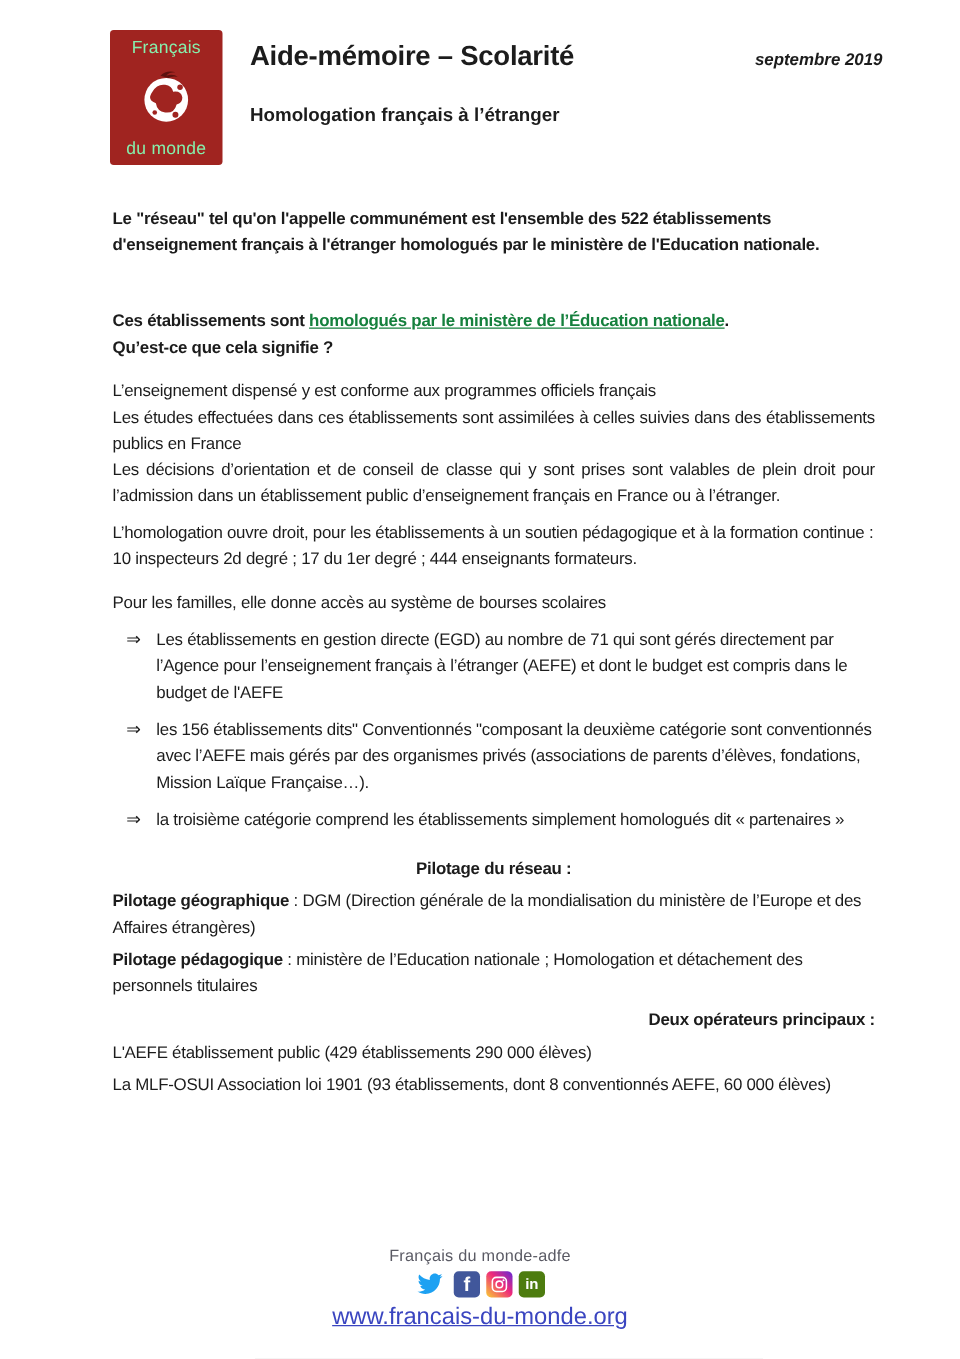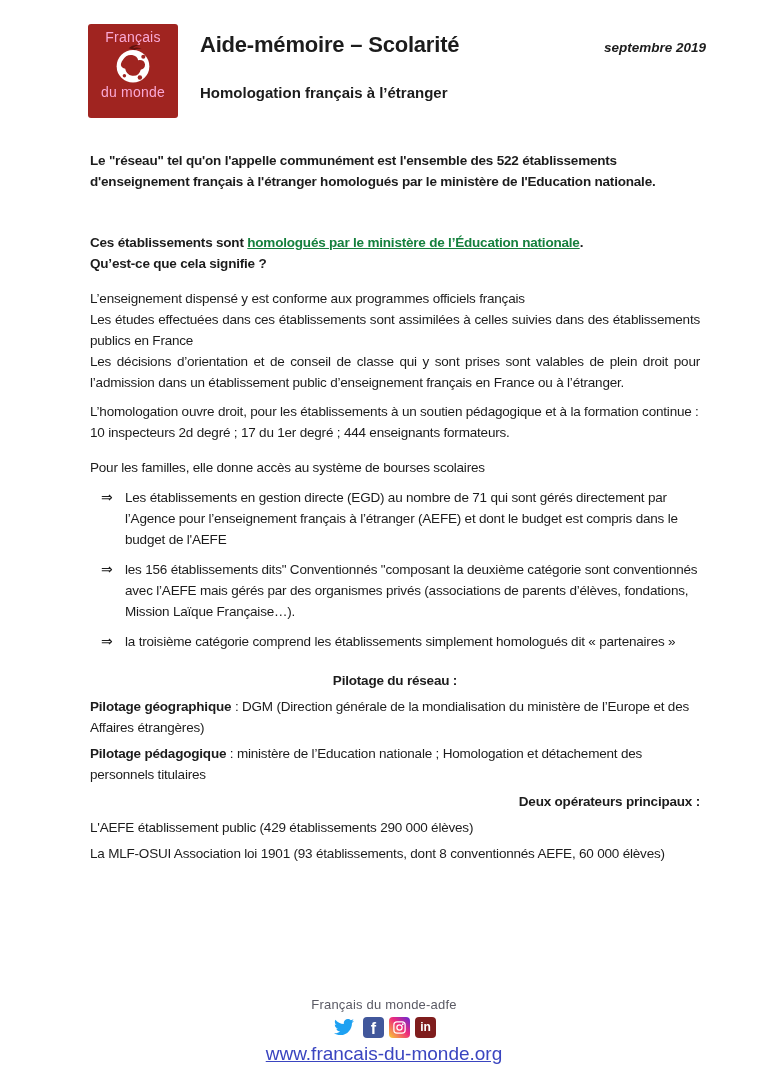--- a/index.html
+++ b/index.html
@@ -9,25 +9,25 @@
     width:768px; height:1087px;
     margin:0 auto;
     background:#ffffff;
     font-family:"Liberation Sans", sans-serif;
     color:#1c1c1c;
     overflow:hidden;
   }
   
   .header { display:flex; align-items:flex-start; padding:24px 62px 0 88px; gap:22px; }
   .logo {
-    width:90px; height:94px; flex:0 0 90px;
+    width:90px; height:108px; flex:0 0 90px;
     background:#a02420; border-radius:3px;
-    color:#f9a8d4; display:flex; flex-direction:column;
+    color:#86efac; display:flex; flex-direction:column;
     align-items:center; justify-content:space-between;
-    padding:5px 3px 18px 3px;
+    padding:5px 3px 6px 3px;
   }
   .logo-word { font-size:14px; letter-spacing:.2px; }
   .logo-globe { width:46px; height:46px; margin:-2px 0; }
   .header-text { flex:1; padding-top:8px; }
   .title-row { display:flex; align-items:baseline; }
   .doc-title { font-size:22px; font-weight:bold; letter-spacing:-.2px; }
   .doc-date { margin-left:auto; font-size:13.5px; font-style:italic; font-weight:600; }
   .doc-subtitle { font-size:15px; font-weight:bold; margin-top:26px; }
   
   .content {
@@ -48,21 +48,21 @@
   .arrow { position:absolute; left:11px; top:0; font-size:14px; }
   .pilotage-heading { font-weight:bold; margin-top:18px;text-align:center; }
   .sub { margin-top:5px; }
   .ops-heading { font-weight:bold; margin-left:12px; margin-top:6px;text-align:right; }
   
   .footer { position:absolute; left:0; right:0; bottom:22px; text-align:center; }
   .footer-org { font-size:13px; color:#5a5a64; letter-spacing:.2px; }
   .social-row { display:flex; justify-content:center; align-items:center; gap:5px; margin-top:3px; height:24px; }
   .sq { width:21px; height:21px; border-radius:4px; display:flex; align-items:center; justify-content:center; cursor:pointer; }
   .fb { background:#41579b; color:#fff; font-size:16px; font-weight:bold; padding-top:3px; }
-  .li { background:#7f1d1d; color:#fff; font-size:12px; font-weight:bold; }
+  .li { background:#4d7c0f; color:#fff; font-size:12px; font-weight:bold; }
   .ig { background:linear-gradient(45deg,#f9ce34 0%,#ee2a7b 55%,#6228d7 100%); }
   .tw { width:26px; height:22px; display:flex; align-items:center; cursor:pointer; }
   .footer-url { display:inline-block; margin-top:4px; font-size:19px; color:#3a45c0; text-decoration:underline; cursor:pointer; }
 </style>
 </head>
 <body>
 
 <div class="page">
 
   <div class="header">

